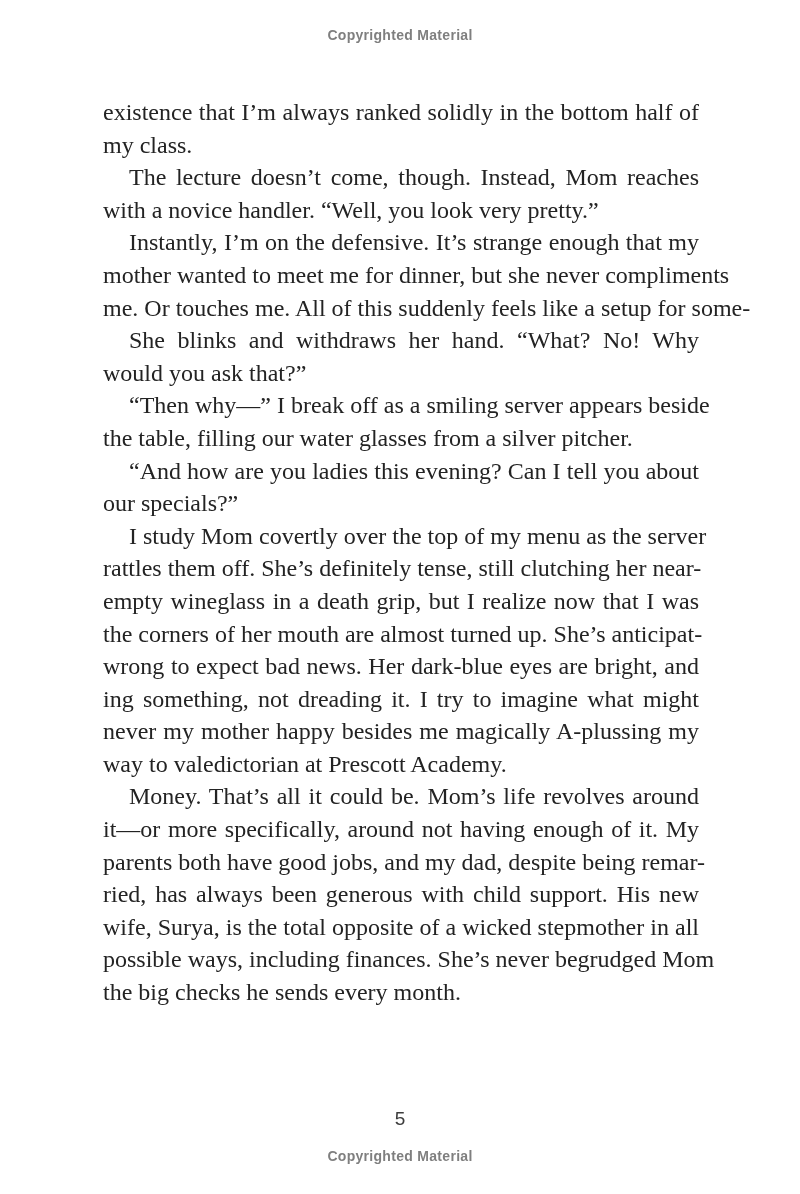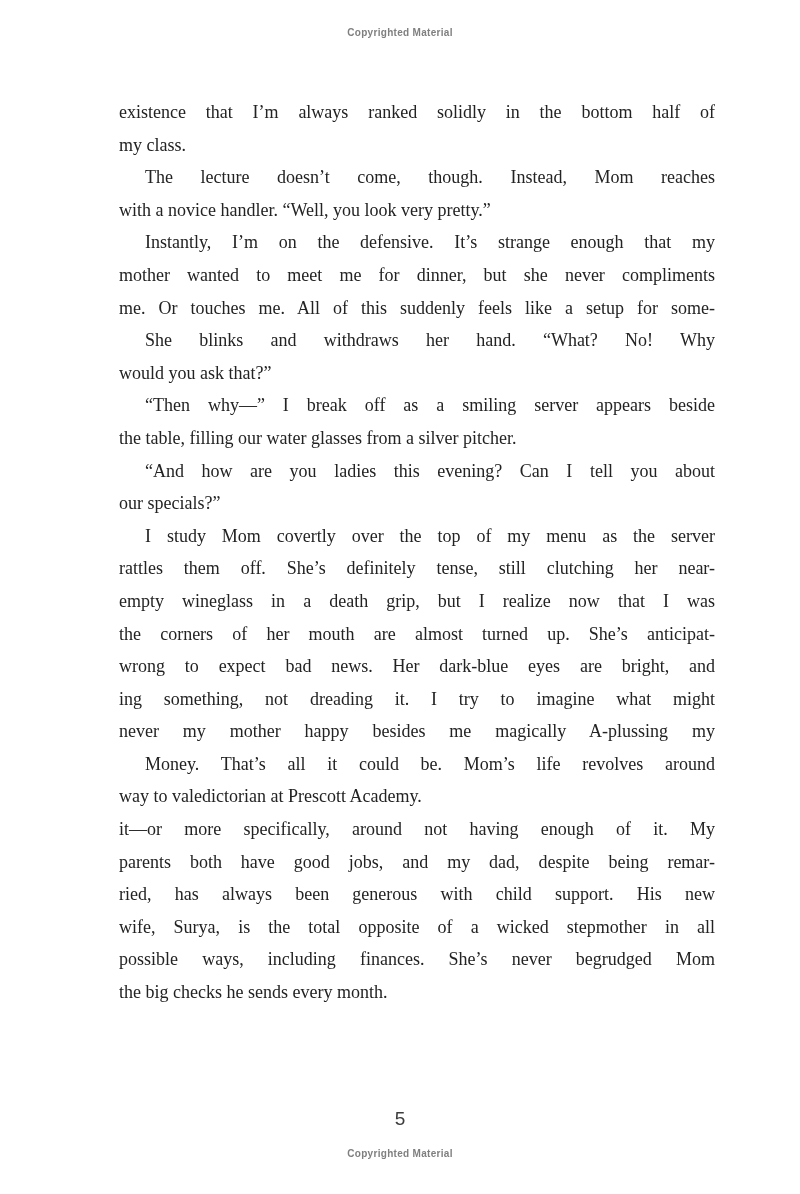--- a/index.html
+++ b/index.html
@@ -15,35 +15,34 @@
     font-family: "Liberation Serif", "DejaVu Serif", serif;
     overflow: hidden;
   }
   .notice {
     position: absolute;
     left: 0;
     width: 100%;
     text-align: center;
     font-family: "Liberation Sans", "DejaVu Sans", sans-serif;
     font-weight: bold;
-    font-size: 10px;
+    font-size: 14px;
     letter-spacing: 0.3px;
     color: var(--notice-color, #7f7f7f);
   }
   .notice.top { top: 27px; }
   .notice.bottom { top: 1148px; }
   .text-block {
     position: absolute;
     left: 103px;
     top: 96px;
     width: 596px;
-    font-size: 18px;
+    font-size: 24px;
     line-height: 32.6px;
     color: var(--text-color, #232323);
-    margin-left: 16px;
   }
   .line {
     text-align: justify;
     text-align-last: justify;
     white-space: nowrap;
   }
   .line.last {
     text-align-last: left;
   }
   .line.indent {
@@ -82,22 +81,22 @@
       <div class="line last"><span>the table, filling our water glasses from a silver pitcher.</span></div>
       <div class="line indent"><span>“And how are you ladies this evening? Can I tell you about</span></div>
       <div class="line last"><span>our specials?”</span></div>
       <div class="line indent"><span>I study Mom covertly over the top of my menu as the server</span></div>
       <div class="line"><span>rattles them off. She’s definitely tense, still clutching her near-</span></div>
       <div class="line"><span>empty wineglass in a death grip, but I realize now that I was</span></div>
       <div class="line"><span>the corners of her mouth are </span><span class="italic">almost</span><span> turned up. She’s anticipat-</span></div>
       <div class="line"><span>wrong to expect bad news. Her dark-blue eyes are bright, and</span></div>
       <div class="line"><span>ing something, not dreading it. I try to imagine what might</span></div>
       <div class="line"><span>never my mother happy besides me magically A-plussing my</span></div>
+      <div class="line last"><span>way to valedictorian at Prescott Academy.</span></div>
       <div class="line indent"><span>Money. That’s all it could be. Mom’s life revolves around</span></div>
-      <div class="line last"><span>way to valedictorian at Prescott Academy.</span></div>
       <div class="line"><span>it—or more specifically, around not having enough of it. My</span></div>
       <div class="line"><span>parents both have good jobs, and my dad, despite being remar-</span></div>
       <div class="line"><span>ried, has always been generous with child support. His new</span></div>
       <div class="line"><span>wife, Surya, is the total opposite of a wicked stepmother in all</span></div>
       <div class="line"><span>possible ways, including finances. She’s never begrudged Mom</span></div>
       <div class="line last"><span>the big checks he sends every month.</span></div>
     </div>
 
   <div class="page-number">5</div>
 

